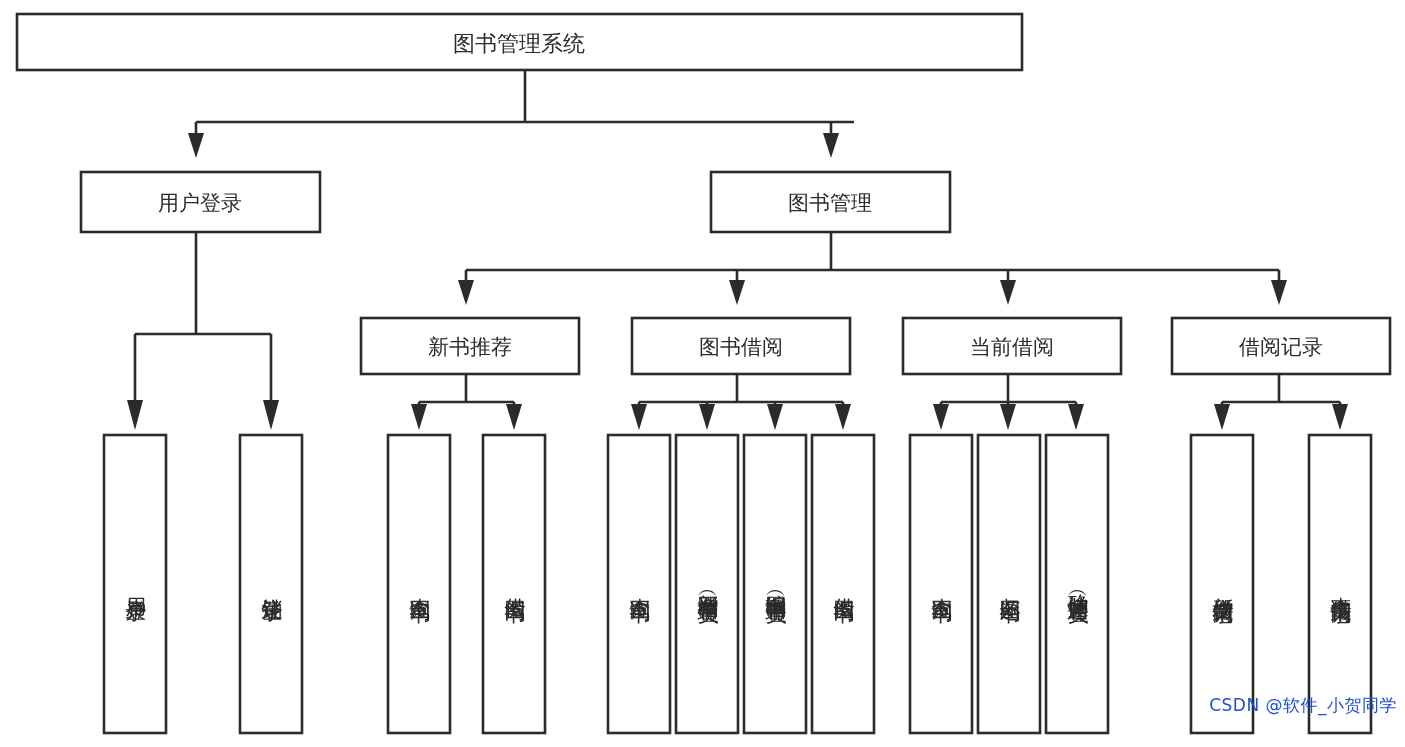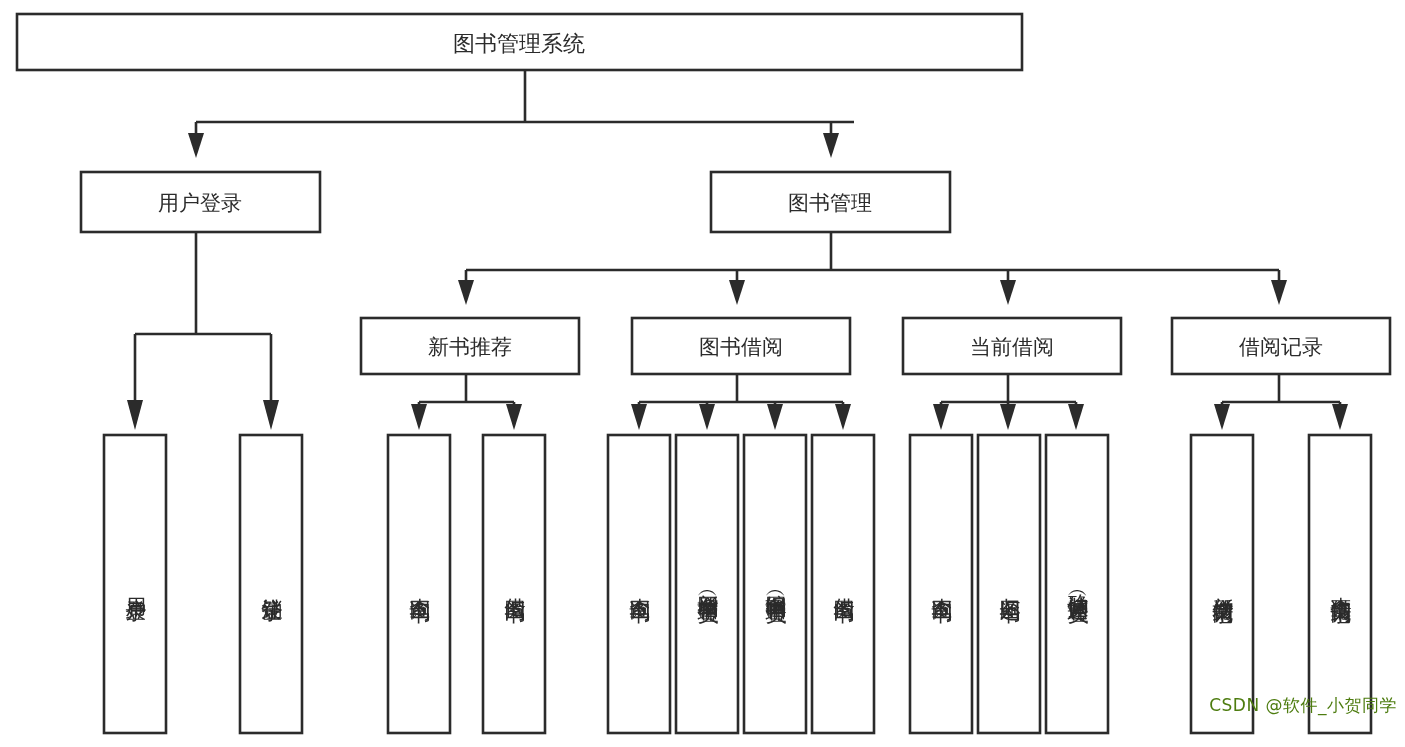--- a/index.html
+++ b/index.html
@@ -71,21 +71,21 @@
     text-align: center;
     white-space: nowrap;
     pointer-events: none;
   }
   .watermark {
     position: absolute;
     right: 8px;
     bottom: 6px;
     font-family: "DejaVu Sans", "Liberation Sans", sans-serif;
     font-size: 17px;
-    color: #4d7c0f;
+    color: #1d4ed8;
     letter-spacing: 0.5px;
     white-space: nowrap;
   }
 </style>
 </head>
 <body>
 
 <div id="diagram-root">
 
   <svg class="flow" viewBox="0 0 1405 747" xmlns="http://www.w3.org/2000/svg">

